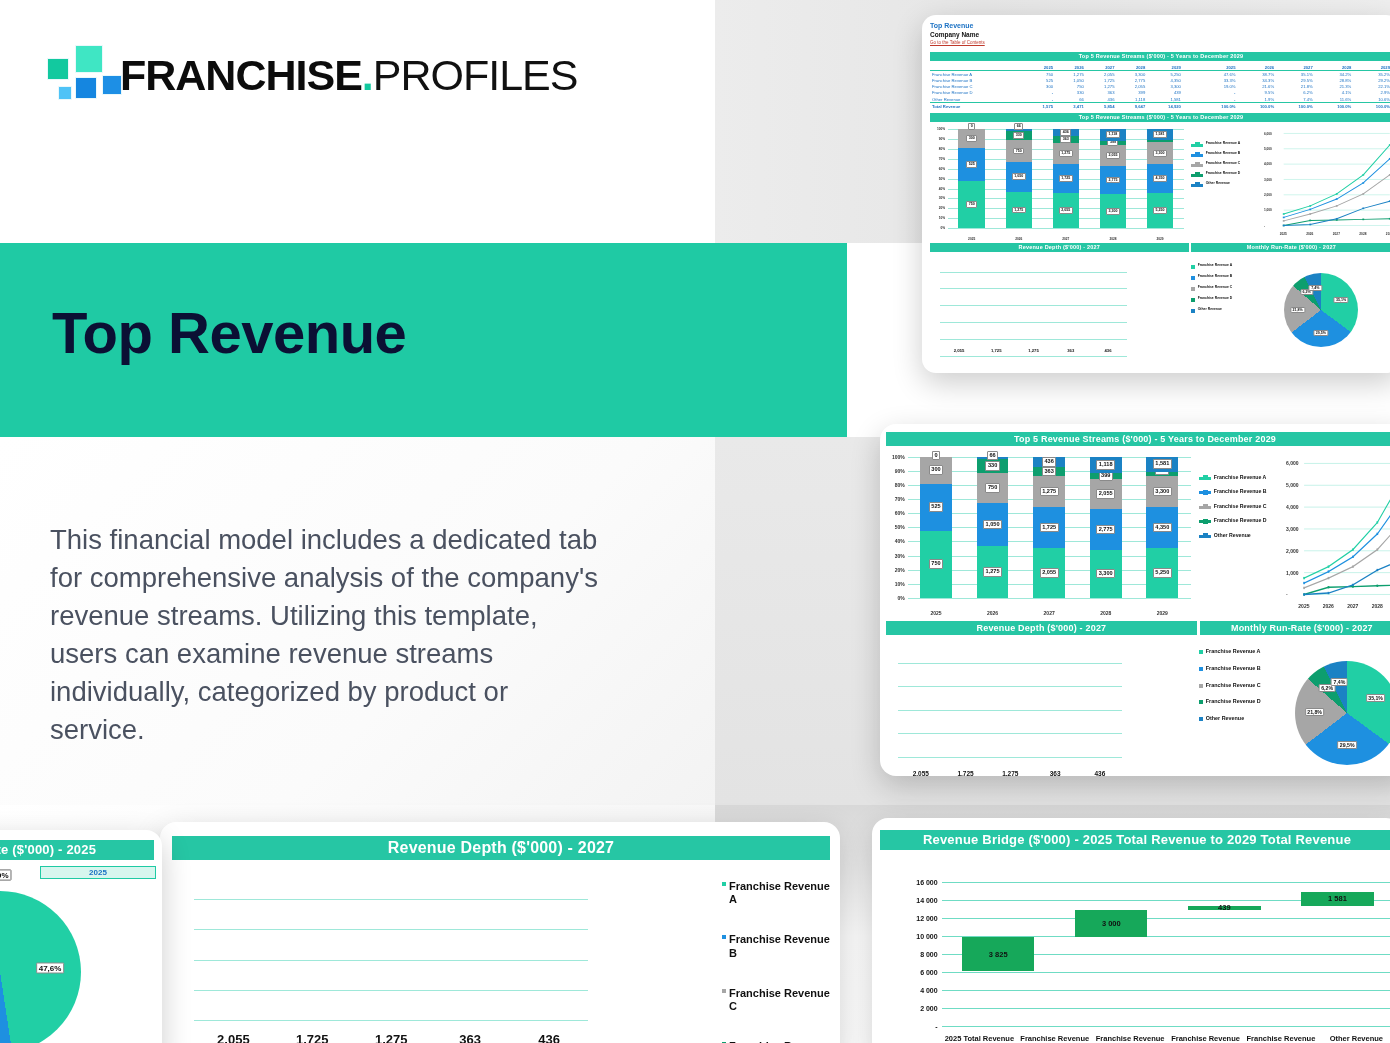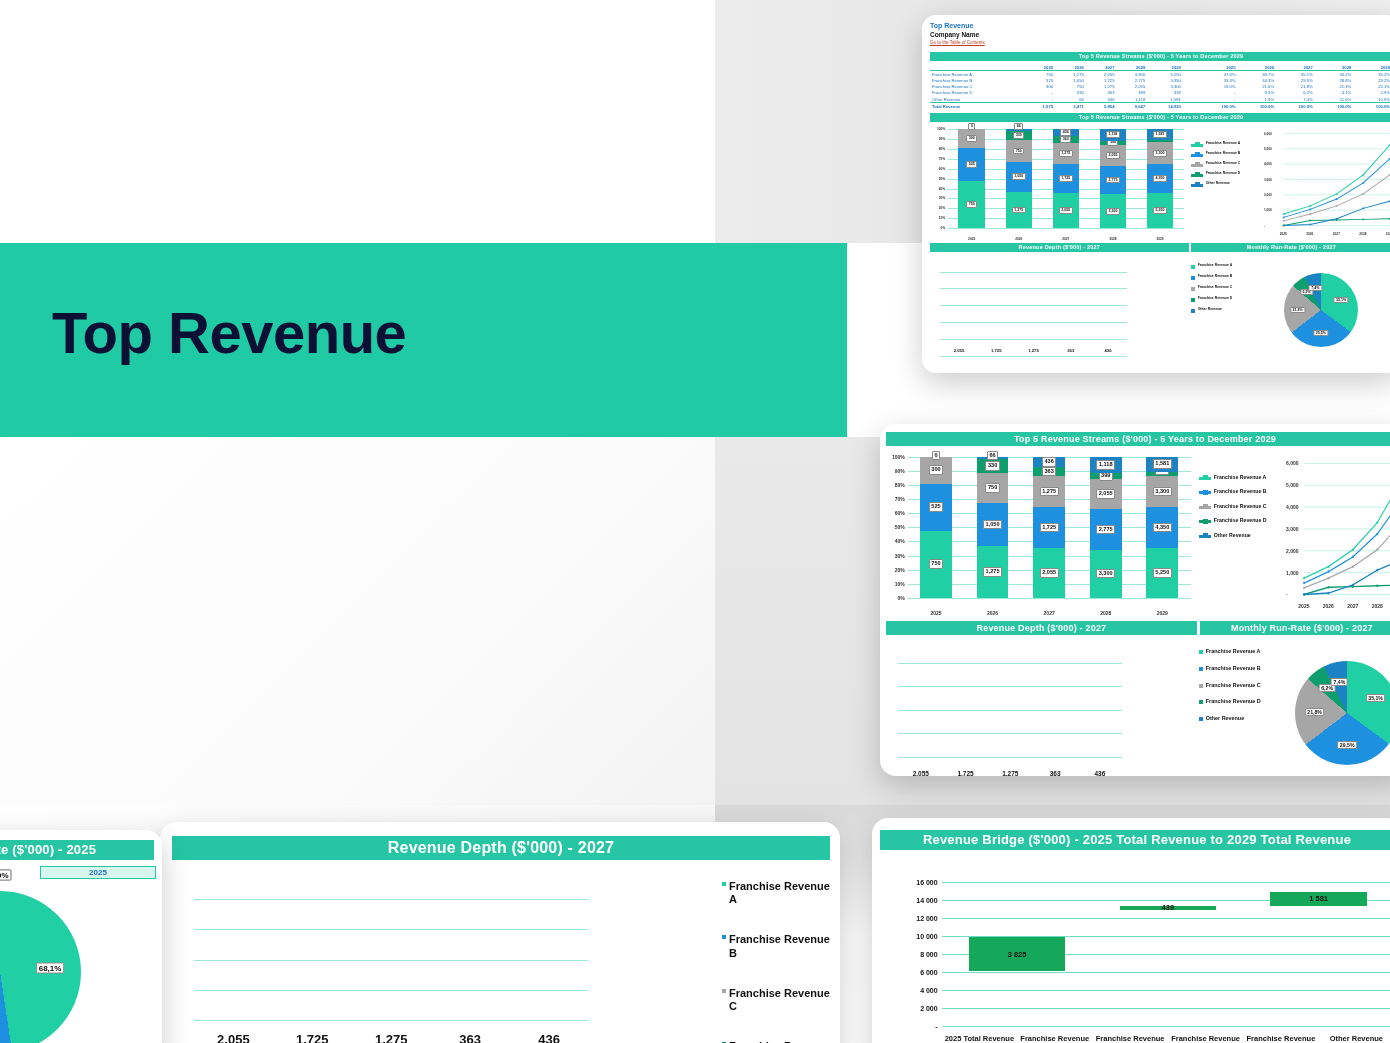--- a/index.html
+++ b/index.html
@@ -162,21 +162,34 @@
   <div class="bg-plate bg-white-tl"></div>
   <div class="bg-plate bg-grey-tr"></div>
   <div class="bg-plate bg-grey-bottom"></div>
   <div class="bg-plate bg-grey-mr"></div>
   <div class="bg-plate bg-white-ml"></div>
   <div class="bg-plate bg-white-bl"></div>
 
   <div class="hero-band"></div>
   <div class="hero-title">Top Revenue</div>
 
-
+  <div class="logo-wrap">
+    <div class="logo-mark">
+      <i class="sq-a"></i>
+        <i class="sq-b"></i>
+        <i class="sq-c"></i>
+        <i class="sq-d"></i>
+        <i class="sq-e"></i>
+    </div>
+    <div class="logo-text">
+      <span class="b">FRANCHISE</span><span class="dot">.</span><span class="l">PROFILES</span>
+    </div>
+  </div>
+
+  <div class="body-copy">This financial model includes a dedicated tab for comprehensive analysis of the company's revenue streams. Utilizing this template, users can examine revenue streams individually, categorized by product or service.</div>
 
   <div class="card card-tr">
     <div class="sheet-pad" style="height:100%;">
       <div class="sheet-title">Top Revenue</div>
       <div class="sheet-sub">Company Name</div>
       <div class="sheet-link">Go to the Table of Contents</div>
 
       <div class="band" style="margin-top:5px;font-size:5.5px;line-height:9px;">Top 5 Revenue Streams ($'000) - 5 Years to December 2029</div>
 
       <table class="mini" style="margin-top:3px;">
@@ -947,21 +960,21 @@
     </div>
   </div>
 
   <div class="card card-bl">
     <div style="padding:10px 8px 0 8px;height:100%;position:relative;">
       <div class="band" style="font-size:13px;line-height:20px;text-align:left;padding-left:6px;white-space:nowrap;overflow:hidden;">Monthly Run-Rate ($'000) - 2025</div>
       <div style="position:absolute;left:160px;top:36px;width:116px;height:13px;background:#d7f6ee;border:1px solid #1fcaa4;
                   font-size:8px;font-weight:bold;color:#1c72c4;text-align:center;line-height:12px;">2025</div>
       <div id="bl-pie" style="position:absolute;left:0;top:50px;width:100%;height:180px;">
           <div class="pie" style="width: 162px; height: 162px; left: 39px; top: 11px; background: conic-gradient(rgb(33, 207, 165) 0%, rgb(33, 207, 165) 47.6%, rgb(30, 144, 224) 47.6%, rgb(30, 144, 224) 80.9%, rgb(166, 166, 166) 80.9%, rgb(166, 166, 166) 99.9%, rgb(13, 158, 110) 99.9%, rgb(13, 158, 110) 99.9%, rgb(27, 130, 196) 99.9%, rgb(27, 130, 196) 99.9%);"></div>
-          <div class="pielab" style="left: 170.077px; top: 88.2171px; font-size: 8px;">68,1%</div>
+          <div class="pielab" style="left: 170.077px; top: 88.2171px; font-size: 8px;">47,6%</div>
           <div class="pielab" style="left: 119.389px; top: -5.19808px; font-size: 8px;">0,0%</div>
           <div class="pielab" style="left: 119.389px; top: -5.19808px; font-size: 8px;">0,0%</div>
         </div>
     </div>
   </div>
 
   <div class="card card-br">
     <div style="padding:12px 8px 0 8px;height:100%;">
       <div class="band" style="font-size:13px;line-height:20px;white-space:nowrap;overflow:hidden;">Revenue Bridge ($'000) - 2025 Total Revenue to 2029 Total Revenue</div>
       <div style="height:200px;margin-top:4px;" class="wf" id="br-wf">
@@ -991,20 +1004,23 @@
               <div class="ytick">14 000</div>
             </div>
             <div class="grid" style="top: 0%;">
               <div class="ytick">16 000</div>
             </div>
             <div class="cols">
               <div class="cw">
                 <div class="wbar" style="bottom: 37.9688%; height: 23.9062%; background: rgb(22, 168, 90);">3 825</div>
               </div>
               <div class="cw">
+                <div class="wbar" style="bottom: 61.875%; height: 18.75%; background: rgb(22, 168, 90);">3 000</div>
+              </div>
+              <div class="cw">
                 <div class="wbar" style="bottom: 80.625%; height: 2.74375%; background: rgb(22, 168, 90);">439</div>
               </div>
               <div class="cw">
                 <div class="wbar" style="bottom: 83.3688%; height: 9.88125%; background: rgb(22, 168, 90);">1 581</div>
               </div>
             </div>
           </div>
           <div class="xlabels">
             <span>2025 Total Revenue</span>
             <span>Franchise Revenue A</span>

